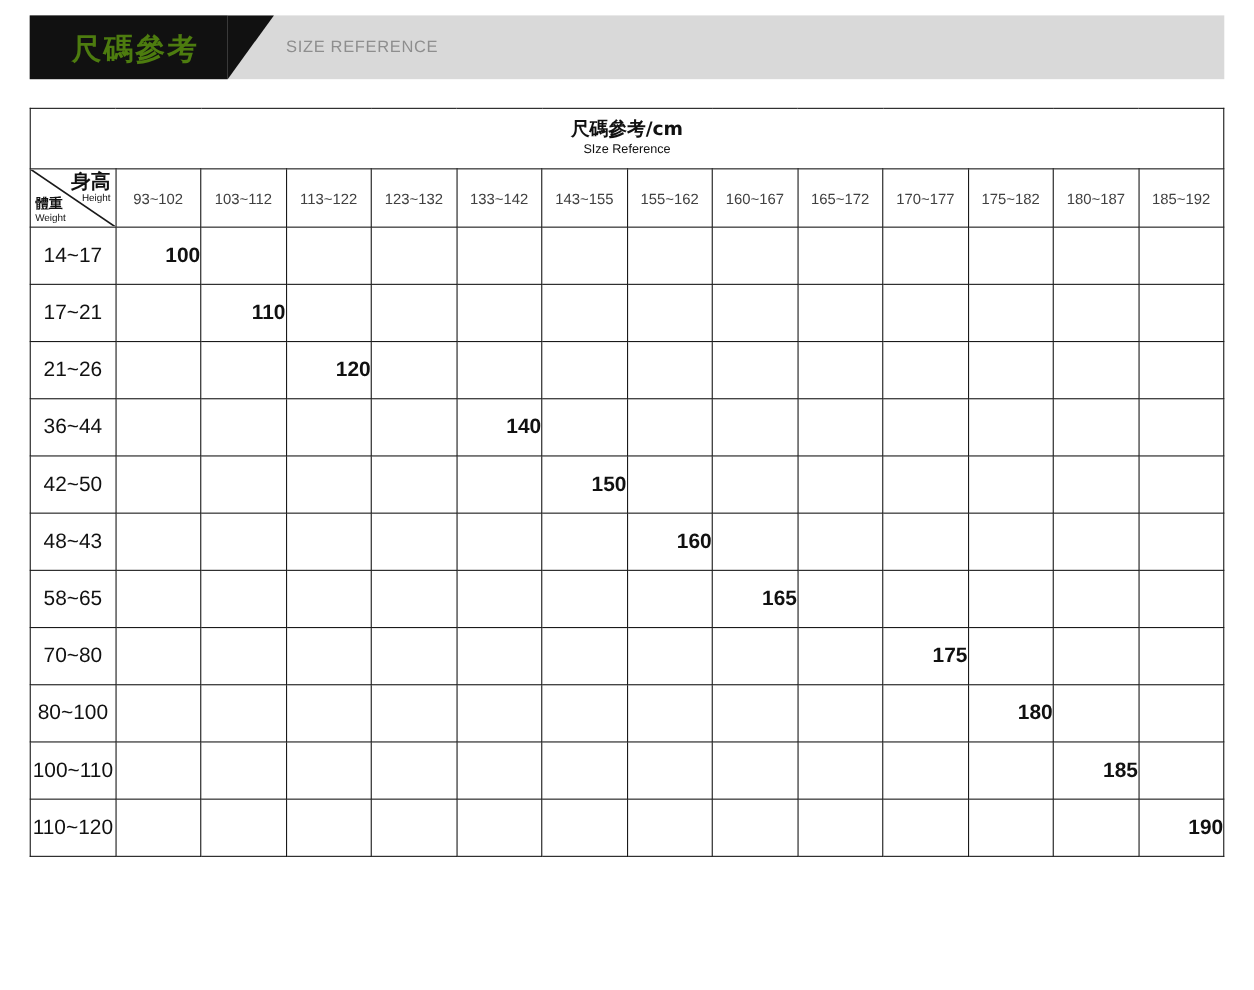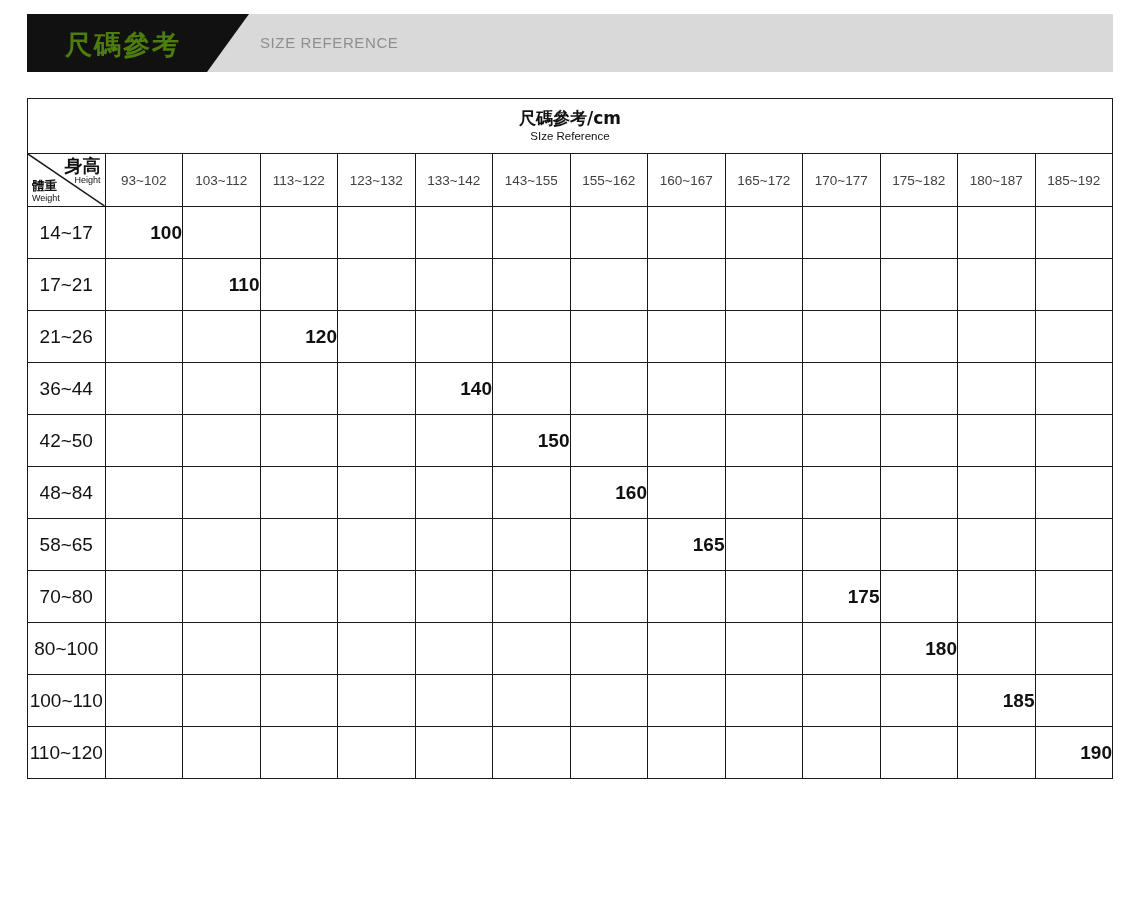--- a/index.html
+++ b/index.html
@@ -140,21 +140,21 @@
   .corner-weight {
     position: absolute;
     left: 4px;
     bottom: 3px;
     text-align: left;
     line-height: 1.05;
   }
   .corner-weight .cn {
     font-size: 12.5px;
     font-weight: bold;
-    font-family: Liberation Serif, serif;
+    font-family: Liberation Mono, monospace;
     display: block;
   }
   .corner-weight .en {
     font-size: 9px;
     display: block;
   }
 
   
   .hdr-cell {
     height: 52px;
@@ -307,21 +307,21 @@
         <td class="cell"></td>
         <td class="cell"></td>
         <td class="cell"></td>
         <td class="cell"></td>
         <td class="cell"></td>
         <td class="cell"></td>
         <td class="cell"></td>
       </tr>
 
       <tr>
-        <td class="row-head">48~84</td>
+        <td class="row-head">48~43</td>
         <td class="cell"></td>
         <td class="cell"></td>
         <td class="cell"></td>
         <td class="cell"></td>
         <td class="cell"></td>
         <td class="cell"></td>
         <td class="cell filled">160</td>
         <td class="cell"></td>
         <td class="cell"></td>
         <td class="cell"></td>

